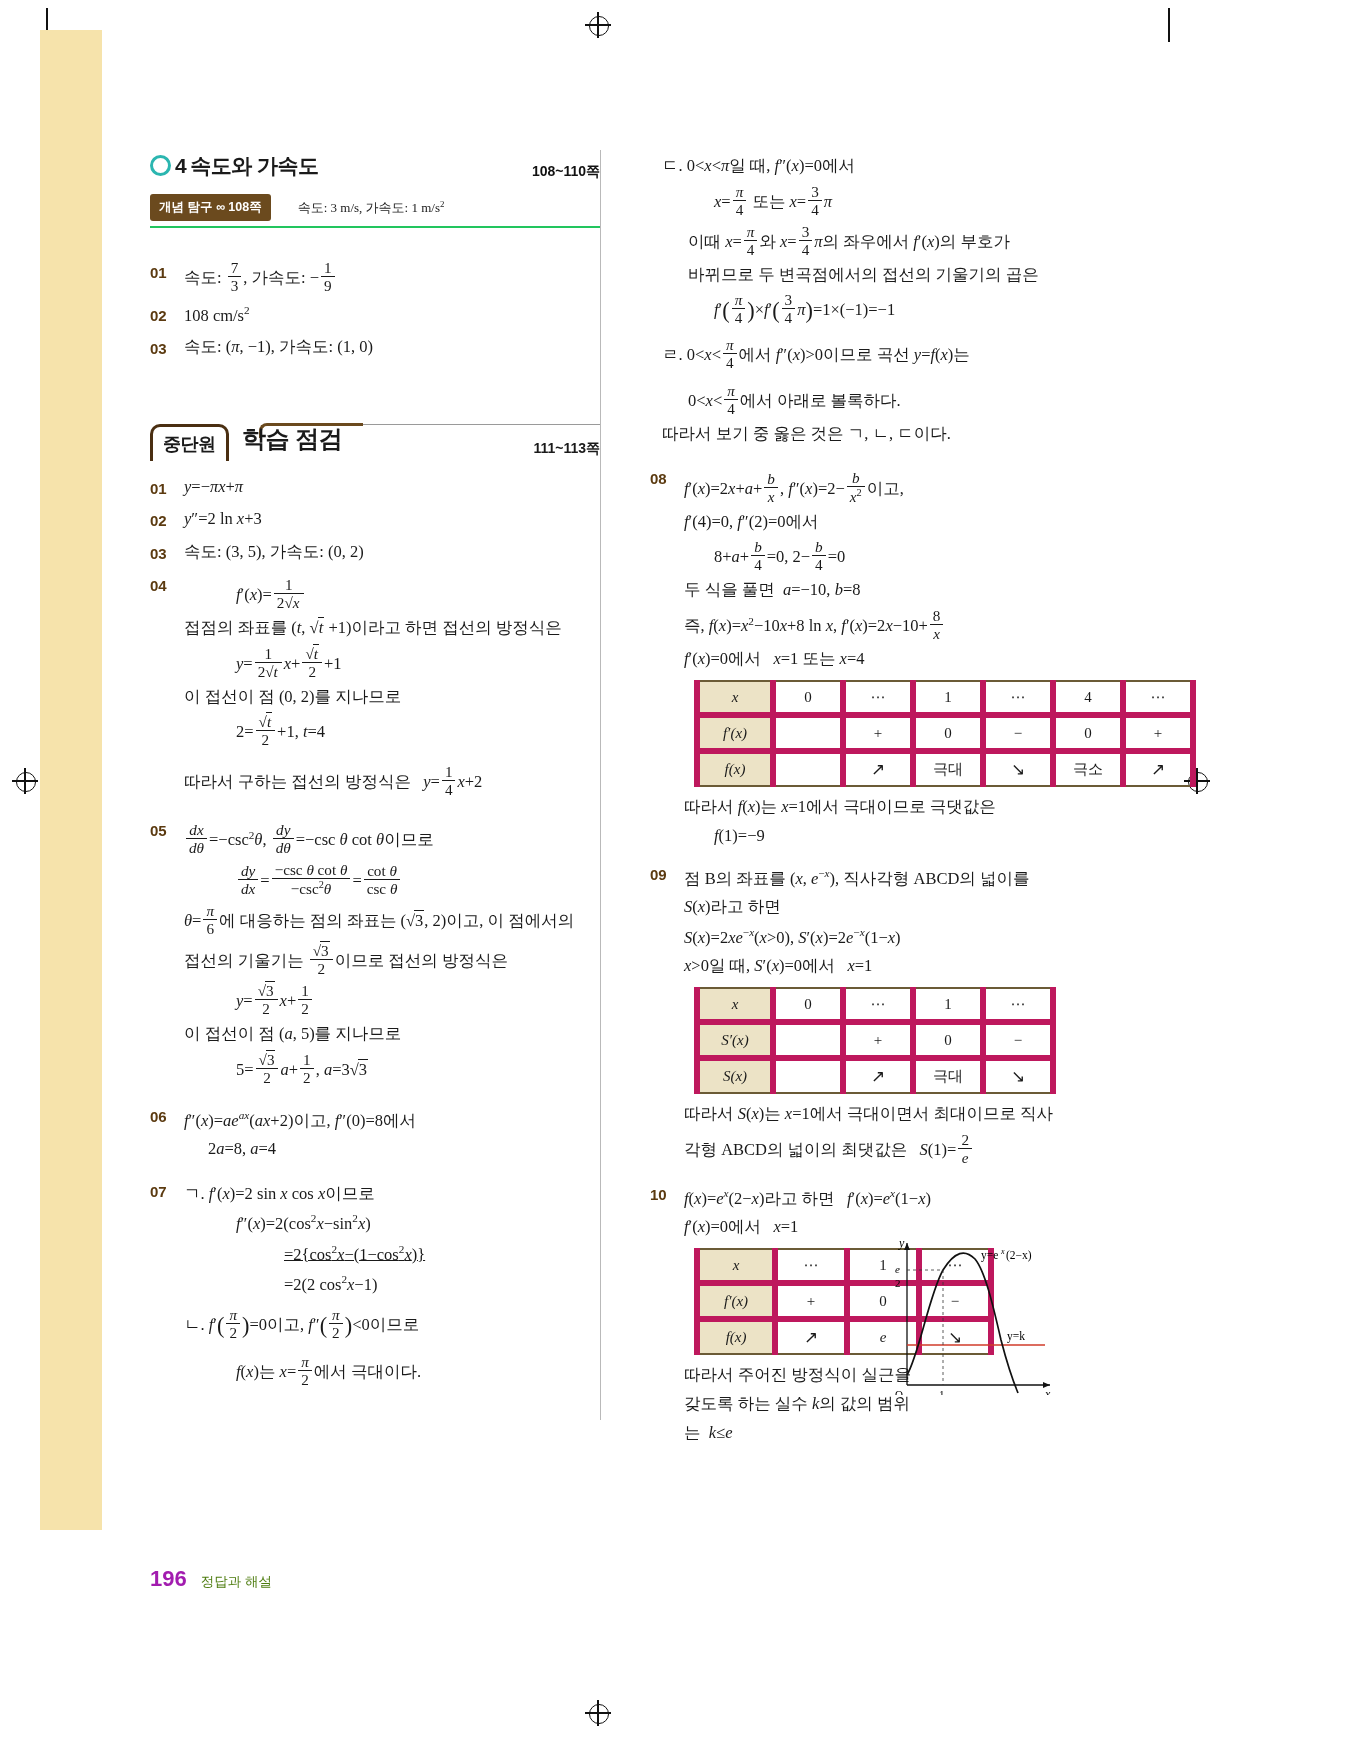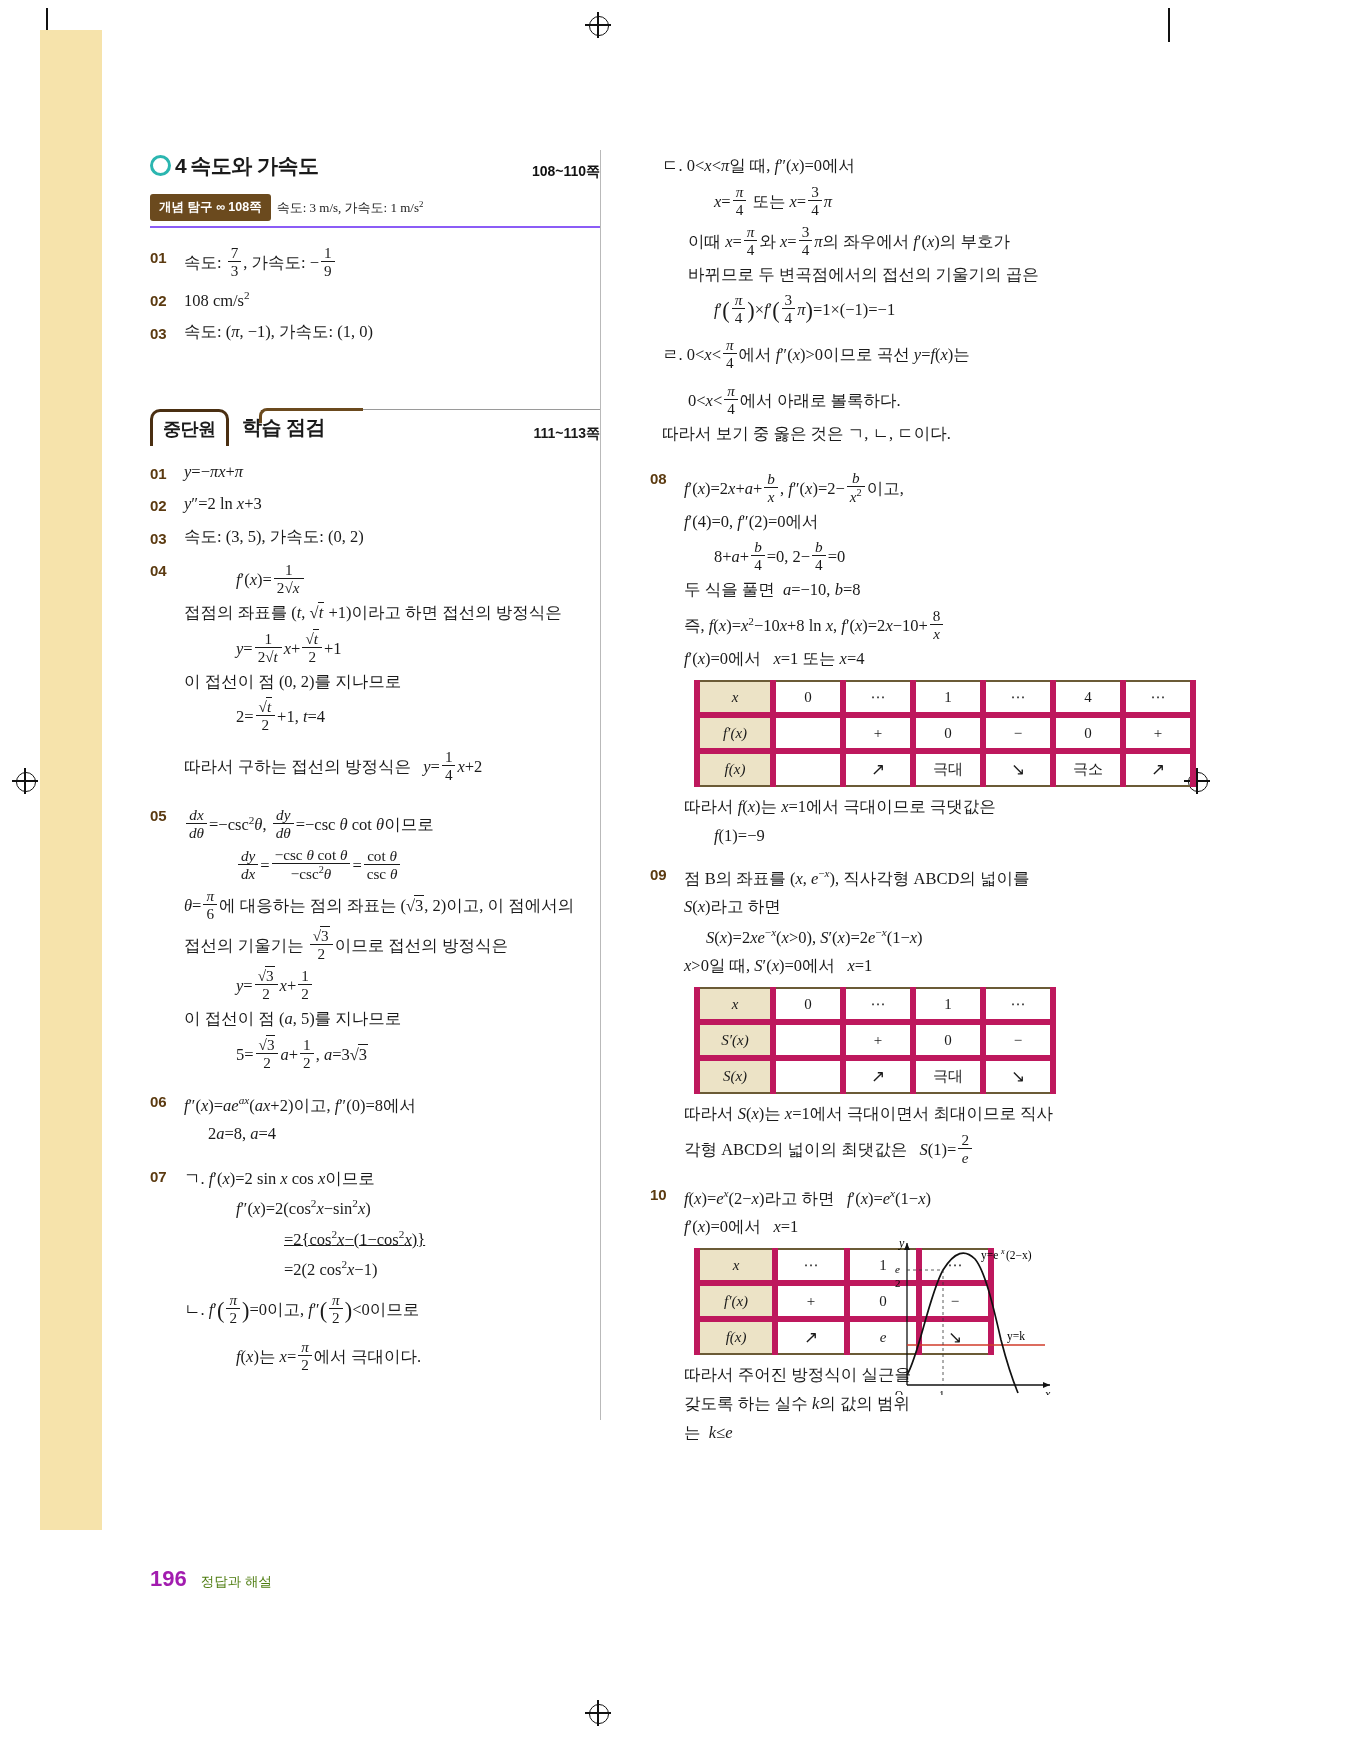--- a/index.html
+++ b/index.html
@@ -53,22 +53,22 @@
   .circ{
     width:15px;height:15px;border:3px solid #2bb6b0;border-radius:50%;
     display:inline-block;
   }
   .pg-range{
     font-family:"Liberation Sans",sans-serif;
     font-weight:bold;font-size:14px;color:#111;
   }
 
   .probe-row{
-    display:flex;align-items:center;gap:6px;
-    border-bottom:2px solid #8b5cf6;padding-bottom:5px;margin-bottom:16px;
+    display:flex;align-items:center;gap:27px;
+    border-bottom:2px solid #22c55e;padding-bottom:5px;margin-bottom:31px;
   }
   .probe-tag{
     background:#6b4a1e;color:#fff;border-radius:3px;
     font-family:"Liberation Sans",sans-serif;font-weight:bold;font-size:12.5px;
     padding:4px 9px;white-space:nowrap;
   }
   .probe-txt{font-size:13px;}
 
   
   .mid-banner{
@@ -76,21 +76,21 @@
   }
   .mid-banner .tab{
     position:absolute;left:0;bottom:0;
     border:3px solid #4a2f12;border-bottom:none;border-radius:10px 10px 0 0;
     padding:4px 10px 3px 10px;
     font-family:"Liberation Sans",sans-serif;font-weight:bold;font-size:18px;
     background:#fff;letter-spacing:-0.5px;
   }
   .mid-banner .tab2{
     position:absolute;left:92px;bottom:0;
-    font-family:"Liberation Sans",sans-serif;font-weight:bold;font-size:20px;
+    font-family:"Liberation Sans",sans-serif;font-weight:bold;font-size:24px;
     letter-spacing:-0.5px;padding-bottom:4px;
   }
   .mid-banner .rule-dark{
     position:absolute;left:118px;top:4px;width:95px;height:3px;background:#6b4a1e;
   }
   .mid-banner .rule-dark:before{
     content:"";position:absolute;left:-9px;top:0;width:12px;height:12px;
     border-left:3px solid #6b4a1e;border-top:3px solid #6b4a1e;
     border-radius:8px 0 0 0;
   }
@@ -348,21 +348,21 @@
       <div class="ln">따라서 <span class="m">f</span>(<span class="m">x</span>)는 <span class="m">x</span>=1에서 극대이므로 극댓값은</div>
       <div class="ln" style="margin-left:30px;"><span class="m">f</span>(1)=−9</div>
     </div>
   </div>
 
   <div class="item" style="margin-top:8px;">
     <div class="num">09</div>
     <div class="body">
       <div class="ln">점 B의 좌표를 (<span class="m">x</span>, <span class="m">e</span><sup>−<span class="m">x</span></sup>), 직사각형 ABCD의 넓이를</div>
       <div class="ln"><span class="m">S</span>(<span class="m">x</span>)라고 하면</div>
-      <div class="ln" style="margin-left:22px;"><span class="m">S</span>(<span class="m">x</span>)=2<span class="m">xe</span><sup>−<span class="m">x</span></sup>(<span class="m">x</span>&gt;0), <span class="m">S</span>′(<span class="m">x</span>)=2<span class="m">e</span><sup>−<span class="m">x</span></sup>(1−<span class="m">x</span>)</div>
+      <div class="ln" style=""><span class="m">S</span>(<span class="m">x</span>)=2<span class="m">xe</span><sup>−<span class="m">x</span></sup>(<span class="m">x</span>&gt;0), <span class="m">S</span>′(<span class="m">x</span>)=2<span class="m">e</span><sup>−<span class="m">x</span></sup>(1−<span class="m">x</span>)</div>
       <div class="ln"><span class="m">x</span>&gt;0일 때, <span class="m">S</span>′(<span class="m">x</span>)=0에서 &nbsp; <span class="m">x</span>=1</div>
 
       <table class="vt">
         <tbody>
             <tr>
           <td class="m">x</td>
           <td>0</td>
           <td>⋯</td>
           <td>1</td>
           <td>⋯</td>

